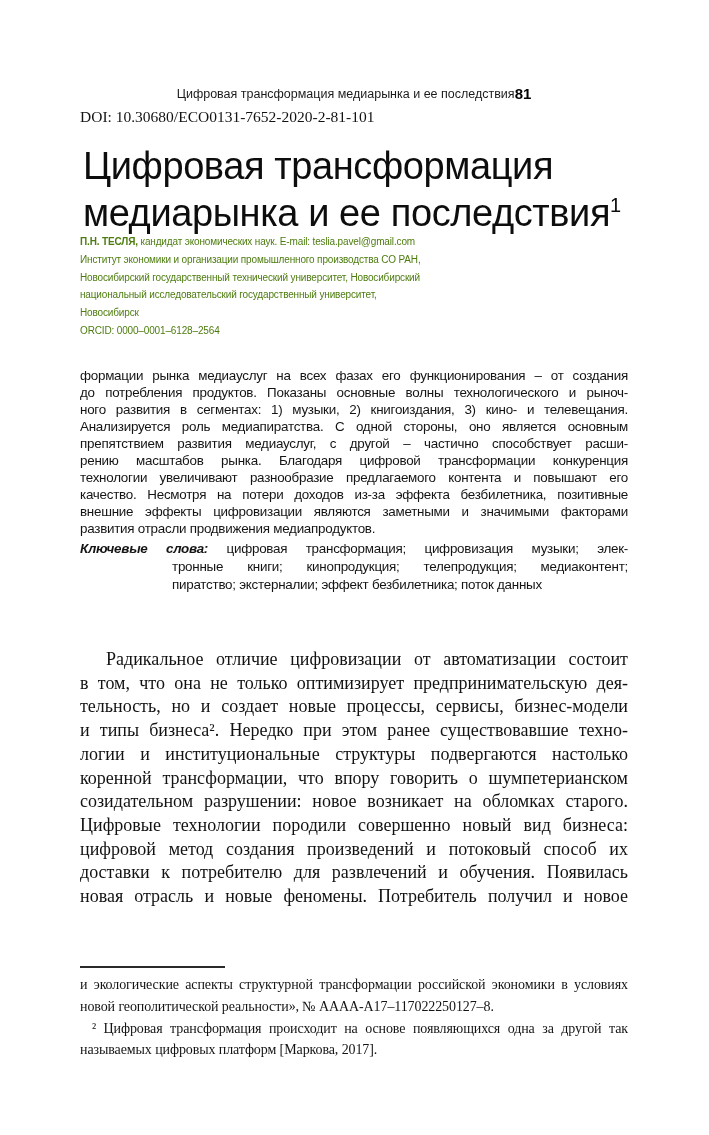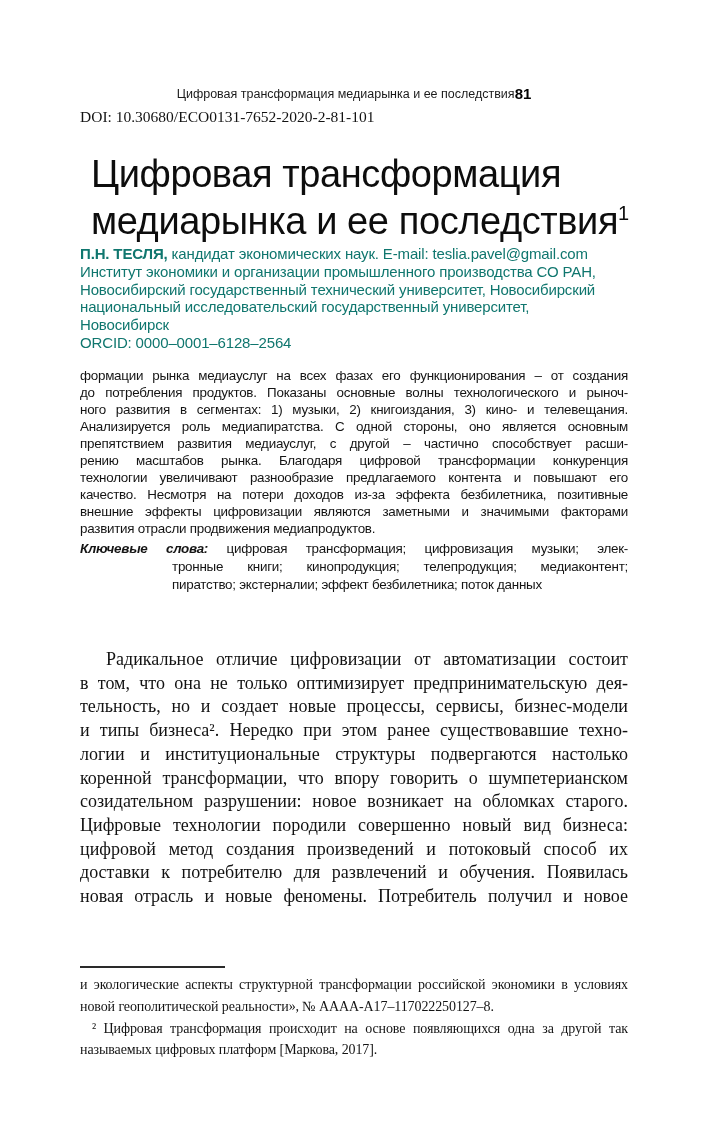--- a/index.html
+++ b/index.html
@@ -35,22 +35,22 @@
   
   .title{
     position:absolute;left:79px;top:139px;width:560px;
     font-size:38px;line-height:47px;font-weight:400;
     letter-spacing:-0.4px;color:#0d0d0d;
   }
   .title sup{font-size:20px;line-height:0;vertical-align:14px;}
 
   
   .author{
-    position:absolute;left:80px;top:245px;width:548px;
-    font-size:15px;line-height:17.8px;letter-spacing:-0.15px;color:#0f766e;
+    position:absolute;left:80px;top:233px;width:548px;
+    font-size:10px;line-height:17.8px;letter-spacing:-0.15px;color:#4d7c0f;
   }
 
   
   .annotation{
     position:absolute;left:80px;top:367px;width:548px;
     font-size:13.4px;line-height:17px;letter-spacing:-0.25px;color:#141414;
   }
   .abs-first{text-indent:25px;}
   .kw{margin-top:3px;line-height:18px;}
   .kw-label{font-weight:bold;font-style:italic;}
@@ -76,21 +76,21 @@
 
 <div class="page">
 
   <div class="runhead sans">
     <span>Цифровая трансформация медиарынка и ее последствия</span>
     <span class="pagenum">81</span>
   </div>
 
   <div class="doi serif">DOI: 10.30680/ECO0131-7652-2020-2-81-101</div>
 
-  <h1 class="title sans" style="margin:12px">
+  <h1 class="title sans" style="margin:4px">
     <div>Цифровая трансформация</div>
     <div><span>медиарынка и ее последствия</span><sup>1</sup></div>
   </h1>
 
   <div class="author sans">
     <div class="pline"><b>П.Н. ТЕСЛЯ,</b><span> кандидат экономических наук. E-mail: teslia.pavel@gmail.com</span></div>
     <div>
         <div class="pline">Институт экономики и организации промышленного производства СО РАН,</div>
         <div class="pline">Новосибирский государственный технический университет, Новосибирский</div>
         <div class="pline">национальный исследовательский государственный университет,</div>

